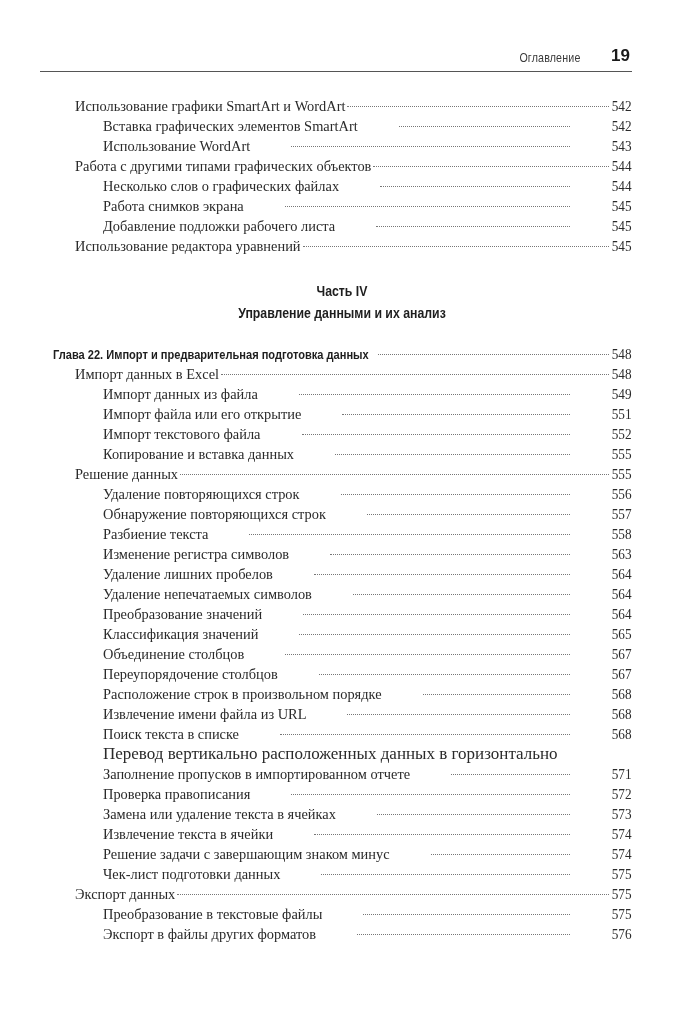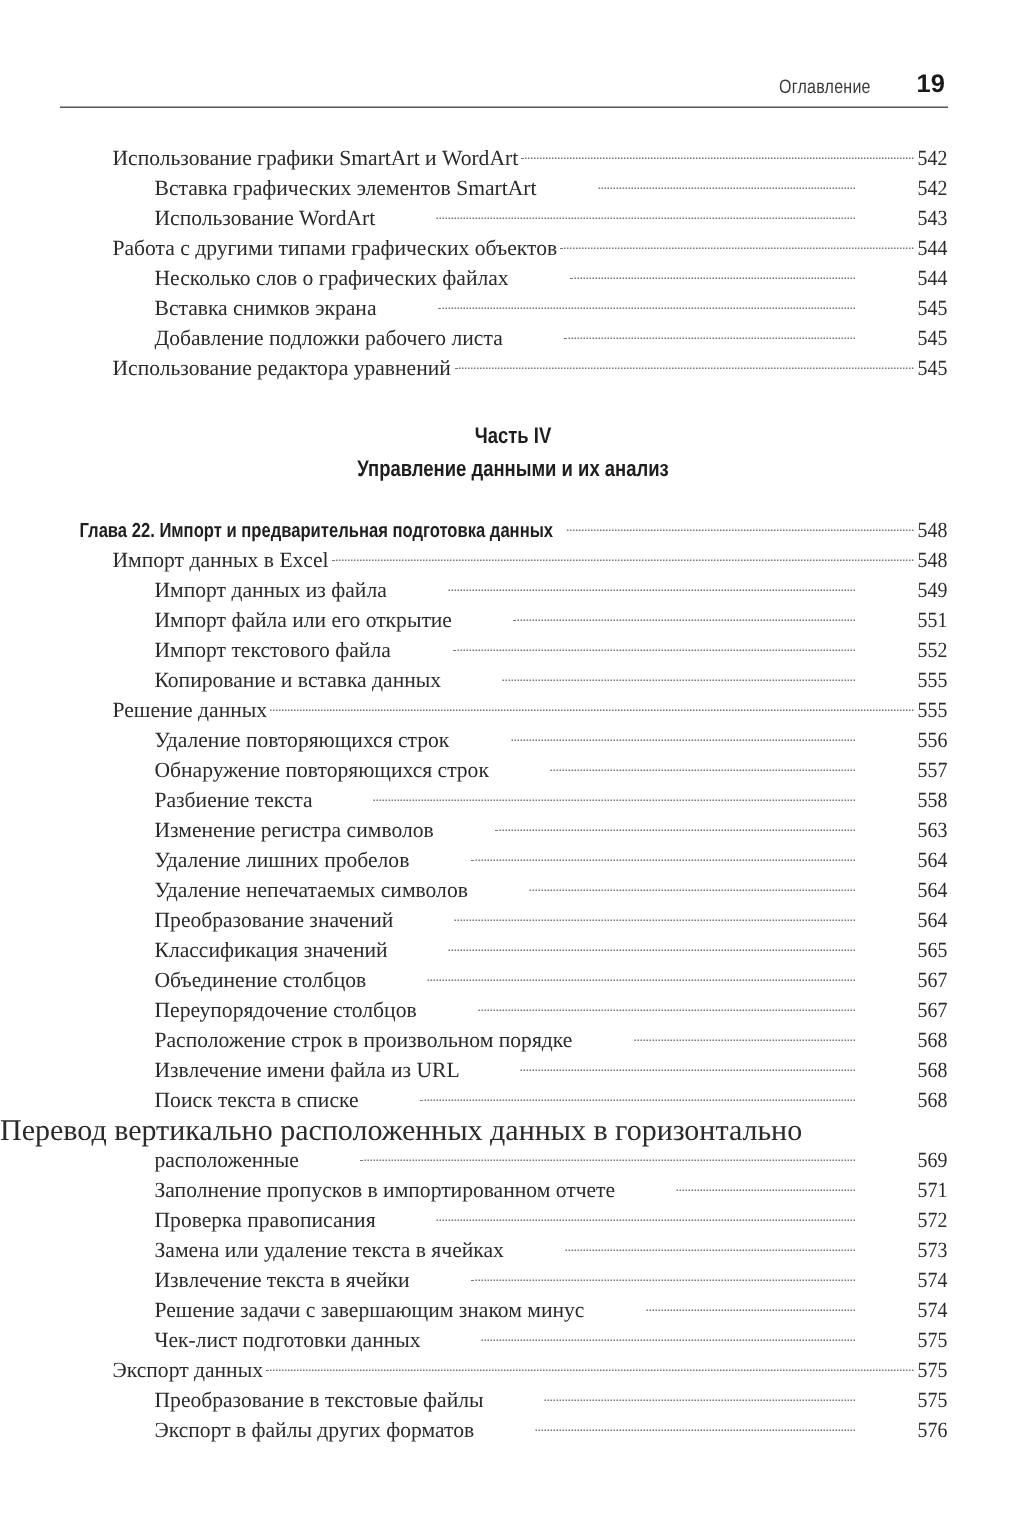--- a/index.html
+++ b/index.html
@@ -95,21 +95,22 @@
       font-weight: normal;
       font-size: 14.4px;
       color: #2a2a2a;
       transform: scaleX(0.92);
       transform-origin: right center;
     }
     .toc-wrap-line {
       position: relative;
       height: 20px;
       line-height: 20px;
-      font-size: 20px;
+      font-size: 17px;
+      padding-left: 103px;
       white-space: nowrap;
     }
     .part-heading {
       text-align: center;
       font-family: "Liberation Sans", "DejaVu Sans", sans-serif;
       font-weight: bold;
       color: #1e1e1e;
       width: 684px;
       margin-left: 0;
     }
@@ -159,21 +160,21 @@
     <span class="label">Работа с другими типами графических объектов</span>
     <span class="leader"></span>
     <span class="page">544</span>
   </div>
   <div class="toc-row lvl2">
     <span class="label">Несколько слов о графических файлах</span>
     <span class="leader"></span>
     <span class="page">544</span>
   </div>
   <div class="toc-row lvl2">
-    <span class="label">Вставка снимков экрана</span>
+    <span class="label">Работа снимков экрана</span>
     <span class="leader"></span>
     <span class="page">545</span>
   </div>
   <div class="toc-row lvl2">
     <span class="label">Добавление подложки рабочего листа</span>
     <span class="leader"></span>
     <span class="page">545</span>
   </div>
   <div class="toc-row lvl1">
     <span class="label">Использование редактора уравнений</span>
@@ -284,25 +285,20 @@
     <span class="page">568</span>
   </div>
   <div class="toc-row lvl2">
     <span class="label">Поиск текста в списке</span>
     <span class="leader"></span>
     <span class="page">568</span>
   </div>
 
   <div class="toc-wrap-line">Перевод вертикально расположенных данных в горизонтально</div>
   <div class="toc-row lvl2">
-    <span class="label">расположенные</span>
-    <span class="leader"></span>
-    <span class="page">569</span>
-  </div>
-  <div class="toc-row lvl2">
     <span class="label">Заполнение пропусков в импортированном отчете</span>
     <span class="leader"></span>
     <span class="page">571</span>
   </div>
   <div class="toc-row lvl2">
     <span class="label">Проверка правописания</span>
     <span class="leader"></span>
     <span class="page">572</span>
   </div>
   <div class="toc-row lvl2">

